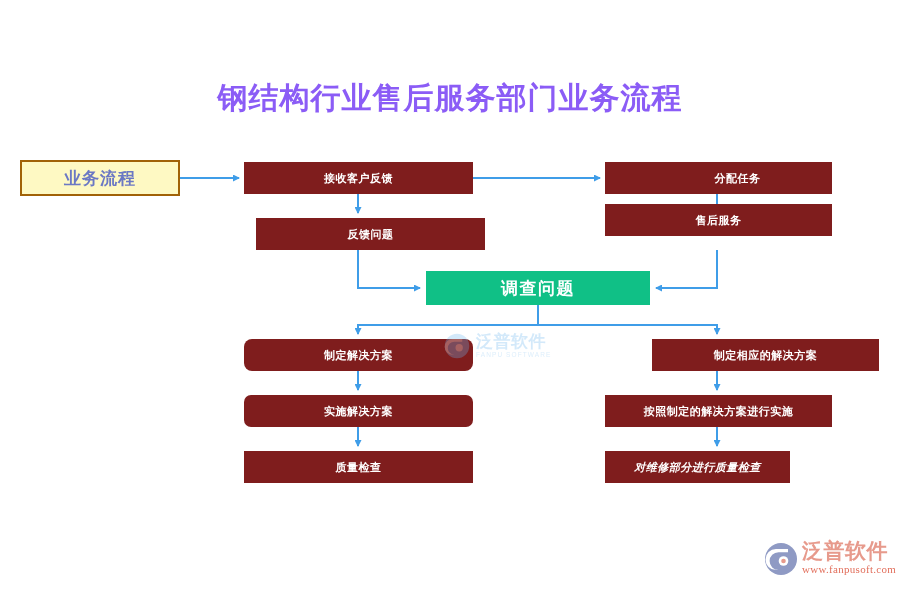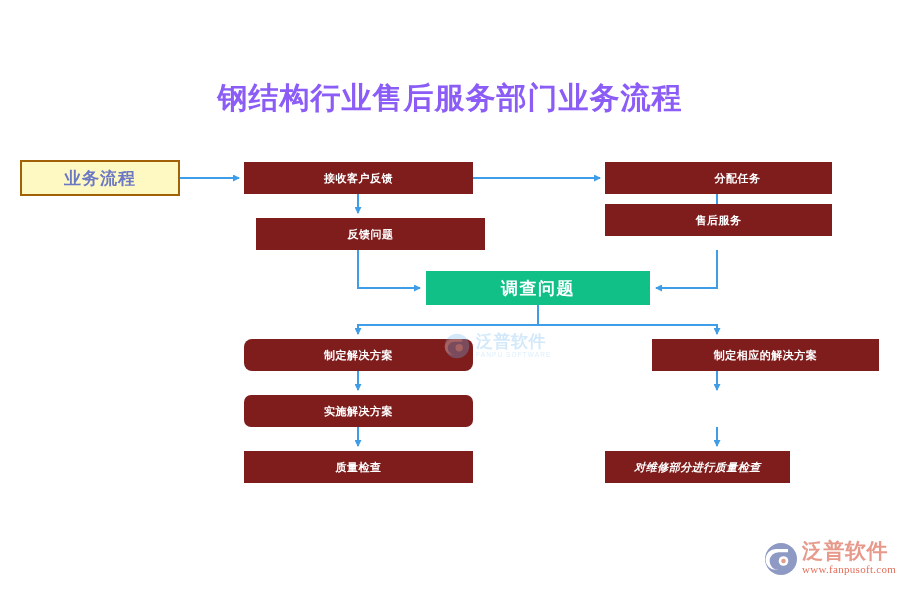--- a/index.html
+++ b/index.html
@@ -203,20 +203,21 @@
   <div class="node blue" style="left:605px; top:204px; width:227px; height:32px;">售后服务</div>
 
   <div class="node green" style="left:426px; top:271px; width:224px; height:34px;">调查问题</div>
 
   <div class="node blue" style="left:244px; top:339px; width:229px; height:32px;border-radius:8px;">制定解决方案</div>
 
   <div class="node blue" style="left:605px; top:339px; width:227px; height:32px;margin-left:47px;">制定相应的解决方案</div>
 
   <div class="node blue" style="left:244px; top:395px; width:229px; height:32px;border-radius:7px;">实施解决方案</div>
 
+  <div class="node blue" style="left:605px; top:395px; width:227px; height:32px;">按照制定的解决方案进行实施</div>
 
   <div class="node blue" style="left:244px; top:451px; width:229px; height:32px;text-align:right;">质量检查</div>
 
   <div class="node blue" style="left:605px; top:451px; width:185px; height:32px;font-style:italic;">对维修部分进行质量检查</div>
 
   <div id="watermark">
     <svg class="wm-mark" viewBox="0 0 32 32">
       <path d="M16 2 A14 14 0 1 0 16 30 A14 14 0 1 0 16 2 Z" fill="#6fb7ef"></path>
       <path d="M22 8 L11 8 A9 9 0 0 0 11 26 L13 26 A7.5 7.5 0 0 1 13 11 L22 11 Z" fill="#ffffff"></path>
       <circle cx="18.5" cy="18" r="4.2" fill="#ffffff"></circle>

